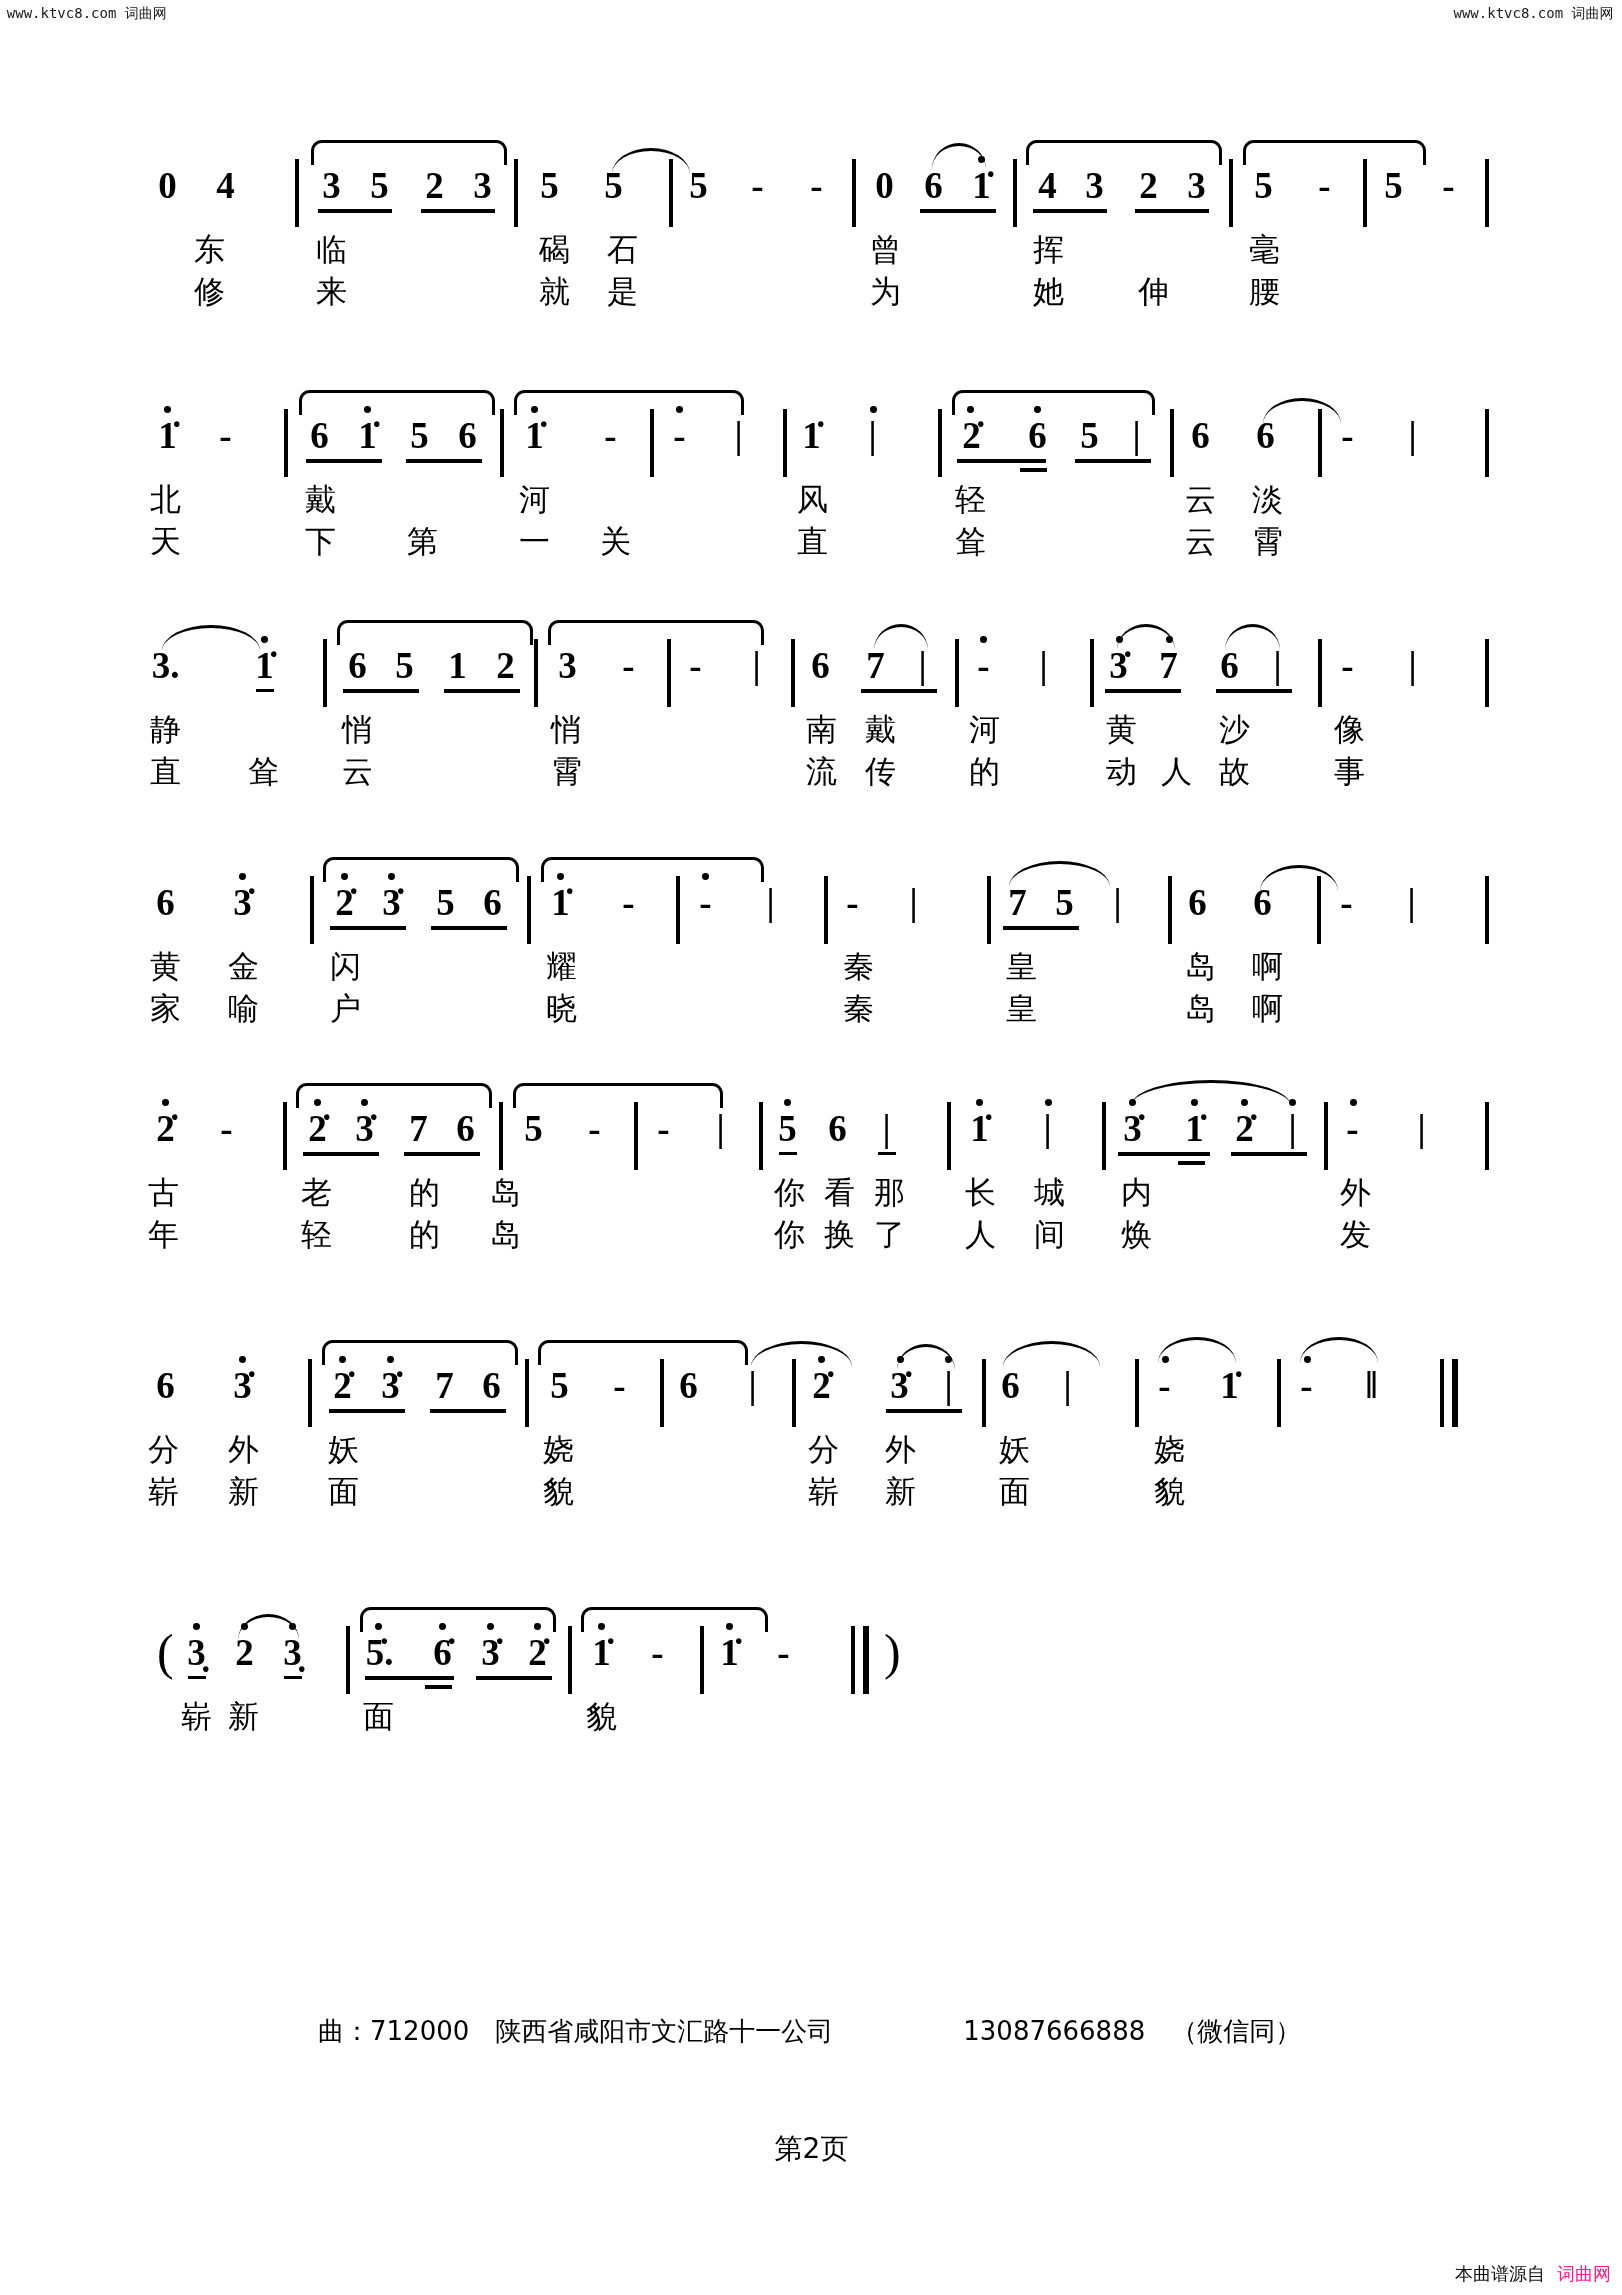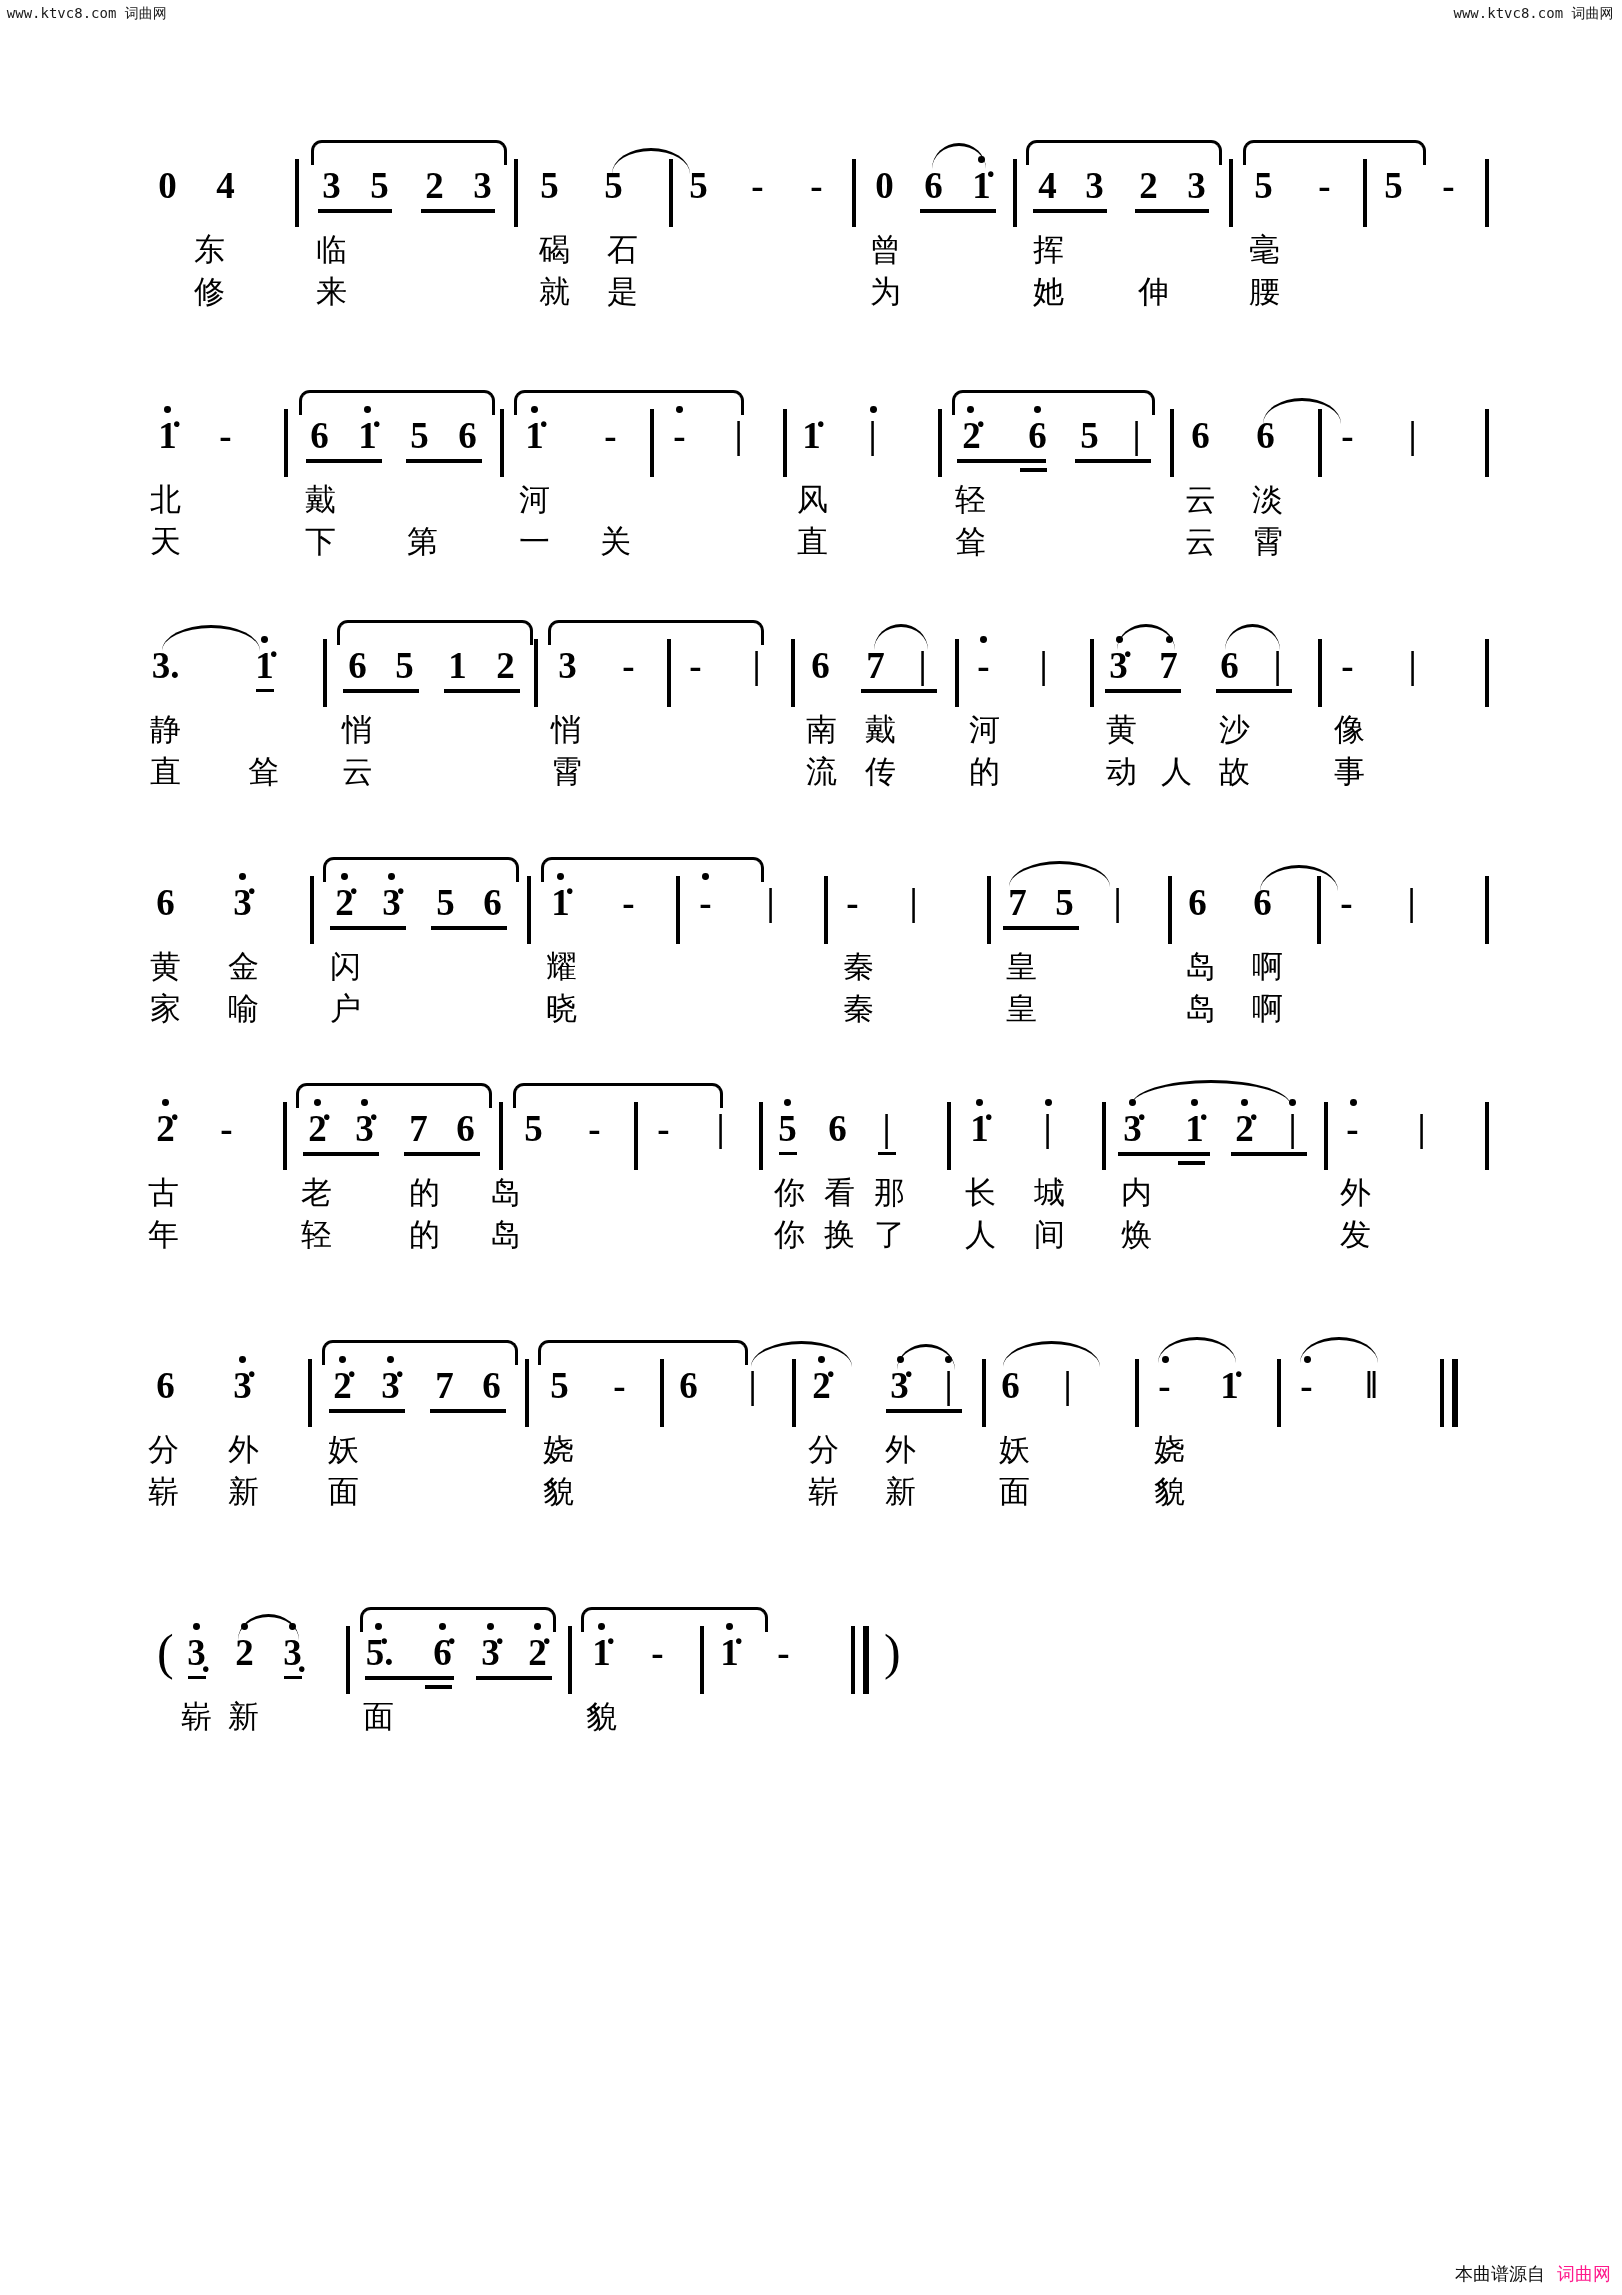--- a/index.html
+++ b/index.html
@@ -604,15 +604,17 @@
     <div class="paren" style="left:884px;top:8px;">)</div>
   </div>
   <div class="lyrics1" style="top:82px;">
     <div class="ly" style="left:176px;">崭</div>
     <div class="ly" style="left:223px;">新</div>
     <div class="ly" style="left:358px;">面</div>
     <div class="ly" style="left:581px;">貌</div>
   </div>
 </div>
 
+<div class="footer" style="top:2014px;">曲：712000　陕西省咸阳市文汇路十一公司　　　　　13087666888　（微信同）</div>
+<div class="pageno" style="top:2130px;">第2页</div>
 
 </div>
 
 
 </body></html>

